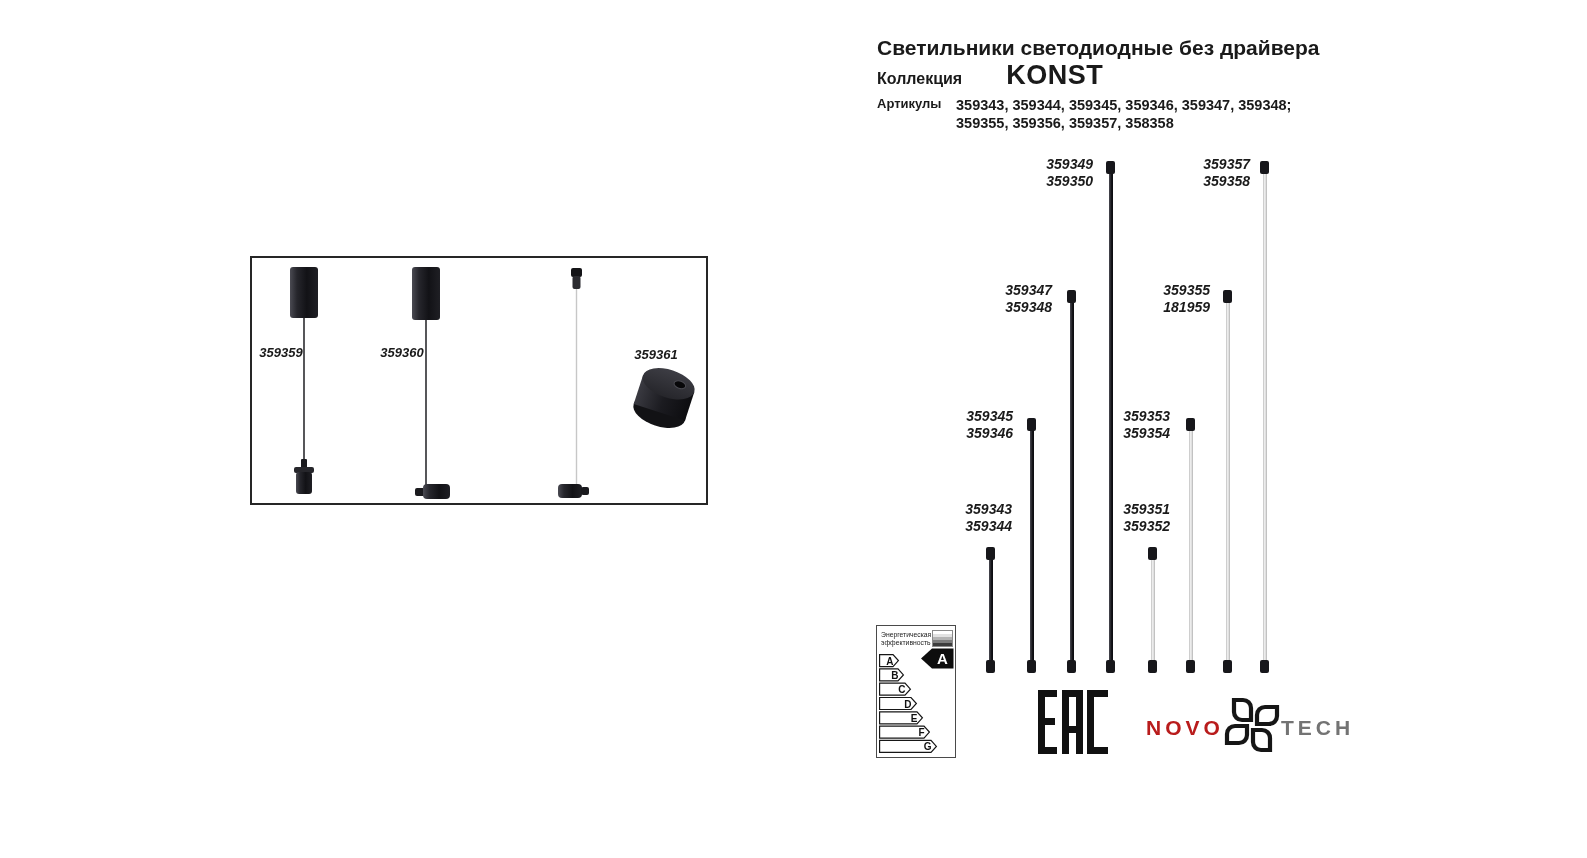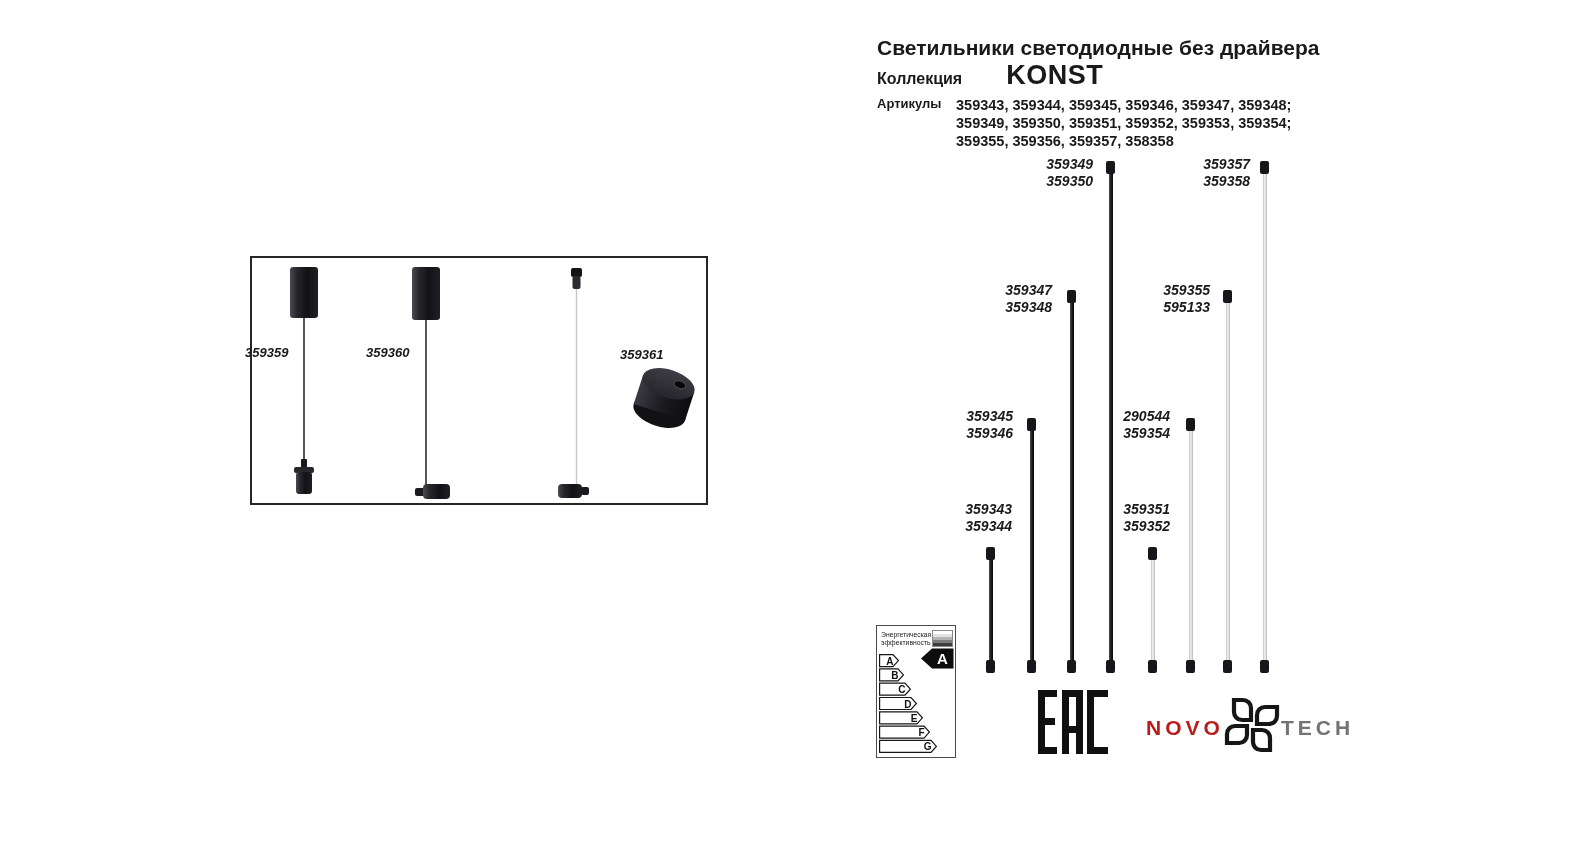--- a/index.html
+++ b/index.html
@@ -6,21 +6,21 @@
   .page{position:relative;width:1587px;height:858px;background:#ffffff;overflow:hidden;
         font-family:"Liberation Sans",sans-serif;color:#1a1a1a;}
 
   
   .left-caption{position:absolute;left:52px;top:284px;width:216px;text-align:center;
                 font-weight:bold;font-style:italic;font-size:17px;line-height:22px;}
 
   
   .product-box{position:absolute;left:250px;top:256px;width:454px;height:245px;
                border:2px solid #262626;background:#fff;}
-  .item-label{position:absolute;width:72px;text-align:left;
+  .item-label{position:absolute;width:72px;text-align:center;
               font-weight:bold;font-style:italic;font-size:13px;}
   .lbl-359359{left:245px;top:345px;}
   .lbl-359360{left:366px;top:345px;}
   .lbl-359361{left:620px;top:347px;}
   .fixture-svg{position:absolute;}
 
   
   .ds-title{position:absolute;left:877px;top:36px;font-size:21px;font-weight:bold;}
   .collection-row{position:absolute;left:877px;top:60px;display:flex;align-items:baseline;}
   .collection-label{font-size:16px;font-weight:bold;}
@@ -126,21 +126,20 @@
   </svg>
 
   <div class="ds-title">Светильники светодиодные без драйвера</div>
   <div class="collection-row">
     <span class="collection-label">Коллекция</span>
     <span class="collection-name">KONST</span>
   </div>
   <div class="articles-label">Артикулы</div>
   <div class="articles-lines">
     <div>359343, 359344, 359345, 359346, 359347, 359348;</div>
-    <div>359349, 359350, 359351, 359352, 359353, 359354;</div>
     <div>359355, 359356, 359357, 358358</div>
   </div>
 
   <div class="rod black r-short" style="left:986px">
     <div class="cap"></div>
       <div class="tube"></div>
       <div class="cap"></div>
   </div>
   <div class="rod black r-med" style="left:1027px">
     <div class="cap"></div>
@@ -192,26 +191,26 @@
   </div>
   <div class="rod-label" style="right:494px;top:156px">
     <span>359349</span>
       <span>359350</span>
   </div>
   <div class="rod-label" style="right:417px;top:501px">
     <span>359351</span>
       <span>359352</span>
   </div>
   <div class="rod-label" style="right:417px;top:408px">
-    <span>290544</span>
+    <span>359353</span>
       <span>359354</span>
   </div>
   <div class="rod-label" style="right:377px;top:282px">
     <span>359355</span>
-      <span>595133</span>
+      <span>181959</span>
   </div>
   <div class="rod-label" style="right:337px;top:156px">
     <span>359357</span>
       <span>359358</span>
   </div>
 
   <div class="energy-label">
     <div class="energy-title">
       <div>Энергетическая</div>
       <div>эффективность</div>

